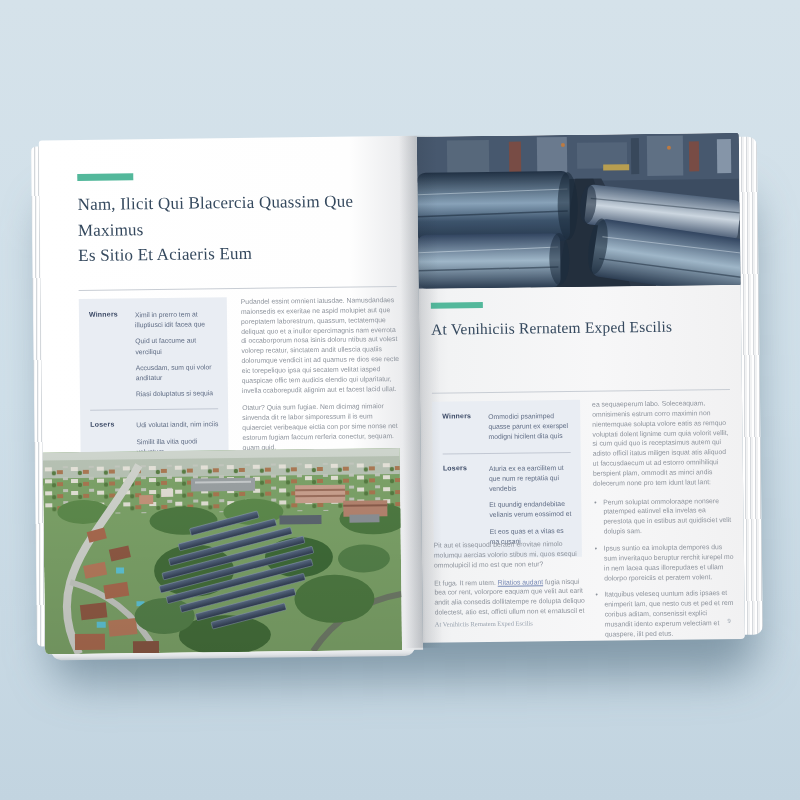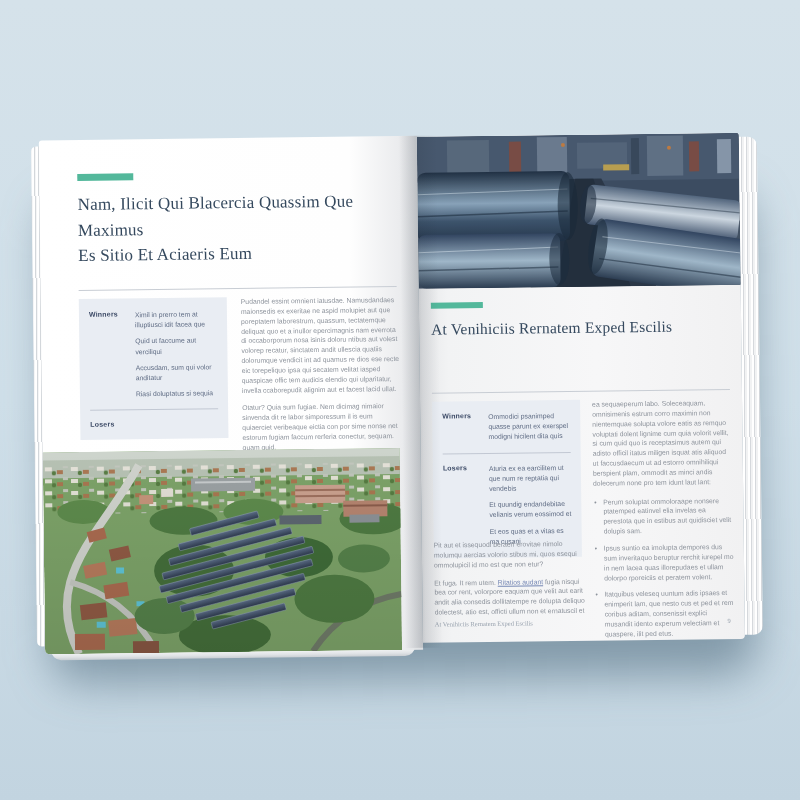--- a/index.html
+++ b/index.html
@@ -98,20 +98,24 @@
           <div class="titems">
             <p>Ximil in prerro tem at illuptiusci idit facea que</p>
             <p>Quid ut faccume aut verciliqui</p>
             <p>Accusdam, sum qui volor anditatur</p>
             <p>Riasi doluptatus si sequia</p>
           </div>
         </div>
         <div class="tdivider"></div>
         <div class="trow">
           <div class="tlabel">Losers</div>
+          <div class="titems">
+            <p>Udi volutat iandit, nim inciis</p>
+            <p>Similit illa vitia quodi voluptum</p>
+          </div>
         </div>
       </div>
 
       <div class="bodycol" style="left:200px;top:159px;width:158px;">
         <p>Pudandel essint omnient iatusdae. Namusdandaes maionsedis ex exeritae ne aspid molupiet aut que poreptatem laborestrum, quassum, tectatemque deliquat quo et a inullor epercimagnis nam everrota di occaborporum nosa isinis doloru ntibus aut volest volorep recatur, sinctatem andit ullescia quatiis dolorumque vendicit int ad quamus re dios ese recte eic torepeliquo ipsa qui secatem velitat iasped quaspicae offic tem audicis elendio qui ulparitatur, invella ccaborepudit alignim aut et facest lacid ullat.</p>
         <p>Otatur? Quia sum fugiae. Nem dicimag nimaior sinvenda dit re labor simporessum il is eum quiaerciet veribeaque eictia con por sime nonse net estorum fugiam faccum rerferia conectur, sequam. quam quid.</p>
       </div>
 
       <div class="photo" style="left:0;top:312px;width:357px;height:202px;">
         <svg viewBox="0 0 357 202" preserveAspectRatio="none">

